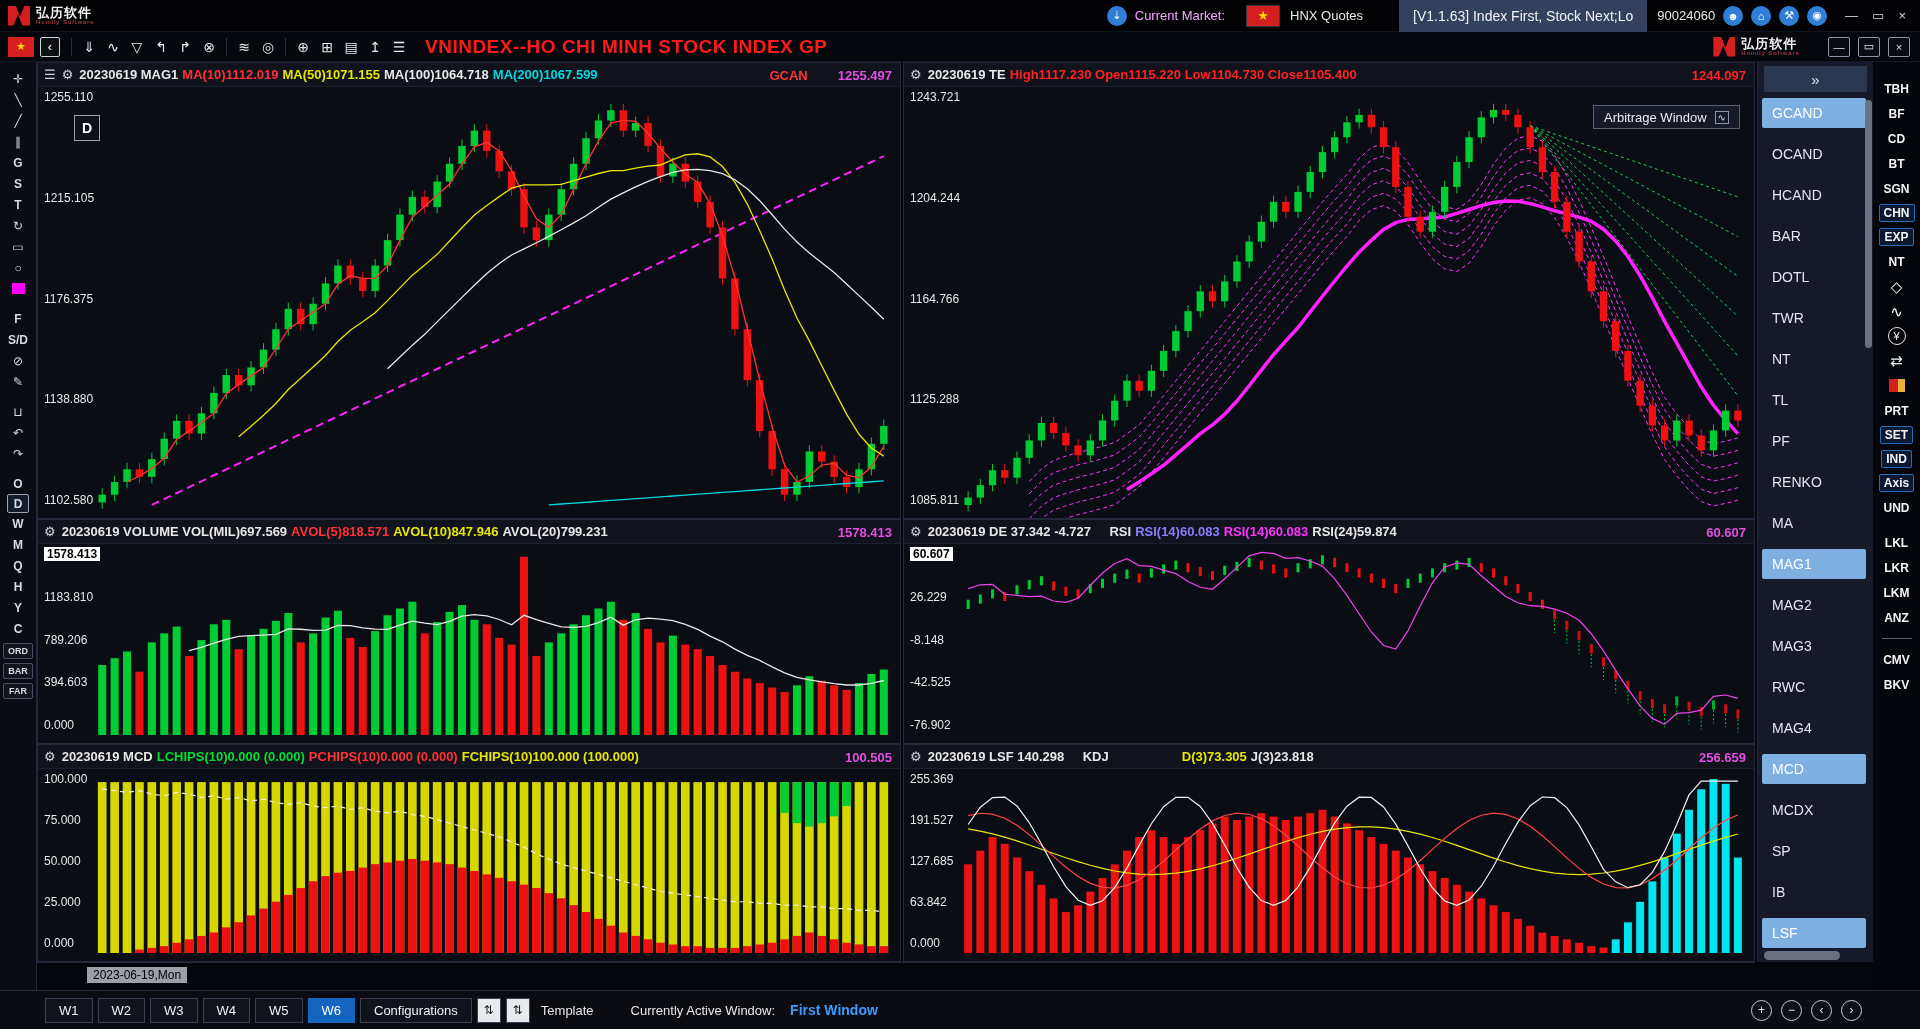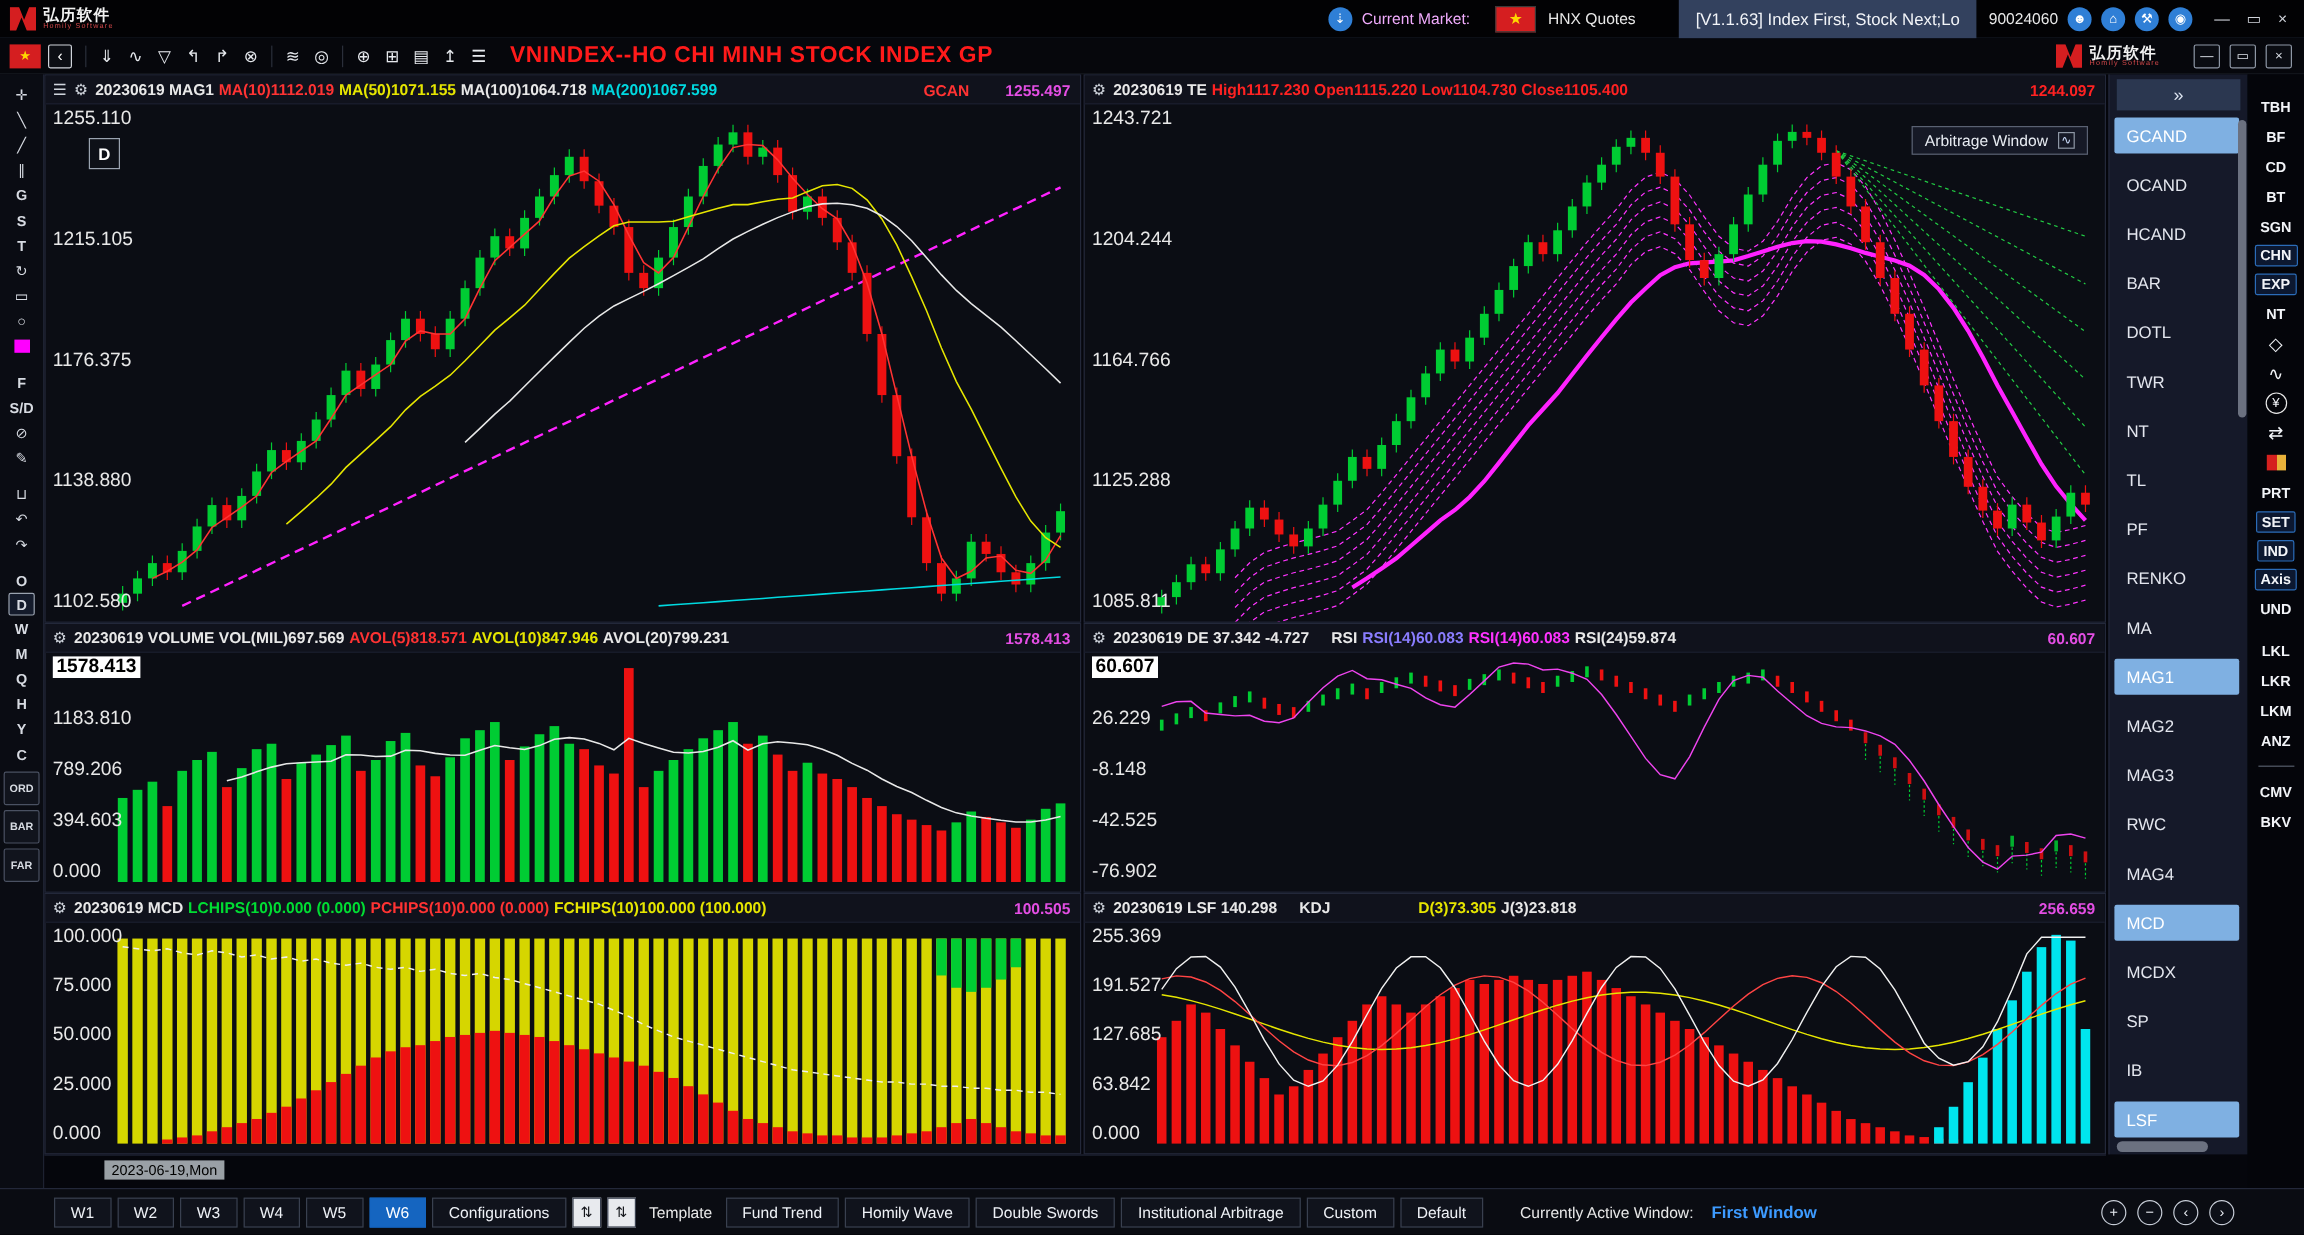--- a/index.html
+++ b/index.html
@@ -32,31 +32,31 @@
   .t2-icon{width:24px;height:22px;color:#e6e9ee;font-size:14px;display:flex;align-items:center;justify-content:center;}
   .t2-title{color:#ff1a1a;font-size:19px;font-weight:bold;margin-left:14px;letter-spacing:.5px;white-space:nowrap;}
   .t2-right{margin-left:auto;display:flex;align-items:center;gap:10px;margin-right:10px;}
   .sqbtn{width:22px;height:20px;border:1px solid #8e97a5;border-radius:2px;color:#dde2ea;font-size:11px;display:flex;align-items:center;justify-content:center;background:#0a0c12;}
   
   .leftbar{position:absolute;left:0;top:62px;width:37px;height:928px;background:#0a0c13;border-right:1px solid #23283a;display:flex;flex-direction:column;align-items:center;padding-top:6px;}
   .tool{width:26px;height:21px;display:flex;align-items:center;justify-content:center;color:#d7dbe2;font-size:12px;}
   .tool.letter{font-weight:bold;font-size:12px;}
   .tool.gap{margin-top:9px;}
   .tool.activeD{border:1px solid #9aa3b0;background:#141b2b;border-radius:2px;height:19px;width:22px;}
-  .tool.small{border:1px solid #4a5162;border-radius:2px;font-size:9px;font-weight:bold;width:30px;height:28px;margin-top:4px;background:#11141d;}
+  .tool.small{border:1px solid #4a5162;border-radius:2px;font-size:9px;font-weight:bold;width:30px;height:16px;margin-top:4px;background:#11141d;}
   .tool .swatch{width:13px;height:11px;background:#ff00ff;}
   
   .panel{position:absolute;background:#0b0d14;border:1px solid #23283a;}
   .hdr{position:relative;height:24px;display:flex;align-items:center;background:#10121c;border-bottom:1px solid #1b1f2e;font-size:13px;font-weight:bold;padding-left:6px;white-space:nowrap;overflow:hidden;}
   .hdr .hicon{color:#cfd4dc;font-size:13px;margin-right:6px;font-weight:normal;}
   .hdr .seg{margin-right:4px;}
   .hdr-right{position:absolute;right:8px;top:0;height:24px;display:flex;align-items:center;gap:30px;font-weight:bold;}
   .plot{position:absolute;left:0;right:0;bottom:0;top:24px;}
   .plot svg{position:absolute;left:0;top:0;}
-  .axis{position:absolute;left:6px;font-size:16px;color:#e8e8e8;z-index:5;font-weight:normal;text-align:center;}
+  .axis{position:absolute;left:6px;font-size:12px;color:#e8e8e8;z-index:5;font-weight:normal;text-align:center;}
   .axis.boxed{background:#fff;color:#000;padding:0 3px;font-weight:bold;}
   .dbadge{position:absolute;left:36px;top:28px;width:26px;height:26px;border:1px solid #9aa3b0;background:#0e1118;color:#fff;font-weight:bold;font-size:14px;display:flex;align-items:center;justify-content:center;z-index:6;}
   .floatwin{position:absolute;right:14px;top:18px;height:24px;border:1px solid #5a6172;background:#161926;color:#e8ecf2;font-size:13px;display:flex;align-items:center;gap:8px;padding:0 10px;z-index:6;}
   .floatwin .fw-ico{border:1px solid #8e97a5;font-size:10px;padding:0 2px;color:#cfe0ff;}
   
   .timeaxis{position:absolute;left:37px;top:962px;width:1718px;height:28px;background:#05060c;border-top:1px solid #23283a;}
   .datebox{position:absolute;left:50px;top:4px;background:#9aa0a6;color:#000;font-size:12px;padding:1px 6px;}
   
   .sidebar{position:absolute;left:1757px;top:62px;width:116px;height:900px;background:#151929;border-left:1px solid #23283a;}
   .sb-collapse{height:26px;margin:4px 6px;background:#2b3750;color:#dfe6f2;display:flex;align-items:center;justify-content:center;font-size:15px;}
@@ -1026,28 +1026,20 @@
         <div class="wk active">W6</div>
       </span>
     <div class="bbtn">Configurations</div>
     <div class="spin">
         <span>⇅</span>
       </div>
     <div class="spin">
         <span>⇅</span>
       </div>
     <span class="bb-label">Template</span>
-    <span id="template-buttons" style="display:flex;gap:5px;">
-        <div class="bbtn">Fund Trend</div>
-        <div class="bbtn">Homily Wave</div>
-        <div class="bbtn">Double Swords</div>
-        <div class="bbtn">Institutional Arbitrage</div>
-        <div class="bbtn">Custom</div>
-        <div class="bbtn">Default</div>
-      </span>
     <span class="aw-label">Currently Active Window:</span>
     <span class="aw-value">First Window</span>
     <div class="nav-circles" id="nav-circles">
         <div class="ncir">+</div>
         <div class="ncir">−</div>
         <div class="ncir">‹</div>
         <div class="ncir">›</div>
       </div>
   </div>
 

